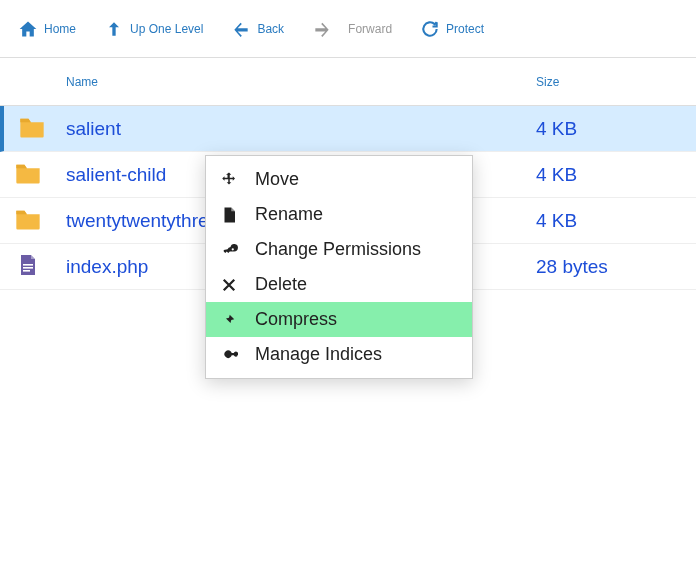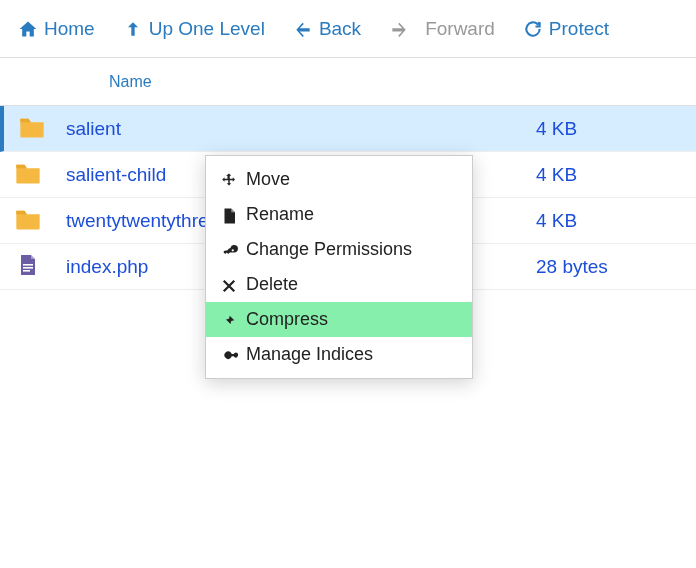--- a/index.html
+++ b/index.html
@@ -19,21 +19,21 @@
     padding: 10px 18px;
     gap: 28px;
     border-bottom: 1px solid #ddd;
     background: #fff;
     height: 58px;
   }
   .tb-item {
     display: flex;
     align-items: center;
     gap: 6px;
-    font-size: 19px;
+    font-size: 12px;
     cursor: pointer;
     color: #2a7bc0;
     white-space: nowrap;
   }
   .tb-item.disabled { color: #999; cursor: default; gap: 16px; }
   .tb-icon { display: inline-flex; width: 20px; height: 20px; }
   .tb-icon svg { width: 100%; height: 100%; }
 
   .table-wrap { border-top: none; }
   .thead {
@@ -41,23 +41,22 @@
     align-items: center;
     height: 48px;
     border-bottom: 1px solid #ddd;
     background: #fff;
   }
   .col-icon { width: 60px; }
   .col-name { flex: 1; padding-left: 6px; }
   .col-size { width: 170px; padding-left: 10px; }
   .th {
     color: #2a7bc0;
-    font-size: 16px;
+    font-size: 12px;
     cursor: pointer;
-    margin-left: 43px;
   }
   .row {
     display: flex;
     align-items: center;
     height: 46px;
     border-bottom: 1px solid #eee;
   }
   .row.selected { background: #d6ecff; border-left: 4px solid #2a7bc0; }
   .row.selected .col-icon { width: 56px; }
   .cell { font-size: 19px; color: #1d4ed8; }
@@ -69,22 +68,22 @@
     left: 205px;
     top: 155px;
     width: 268px;
     background: #fff;
     border: 1px solid #ccc;
     box-shadow: 0 4px 18px rgba(0,0,0,0.18);
     padding: 6px 0;
   }
   .cm-item {
     display: flex;
-    align-items: flex-end;
-    gap: 8px;
+    align-items: center;
+    gap: 17px;
     padding: 7px 14px;
     font-size: 18px;
     color: #222;
     cursor: pointer;
   }
   .cm-item.hover { background: #86efac; }
   .cm-icon { width: 18px; height: 18px; display:inline-flex; }
   .cm-icon svg { width:100%; height:100%; }
 </style>
 </head>
@@ -131,20 +130,21 @@
         </svg>
     </span>
     <span>Protect</span>
   </div>
 </div>
 
 <div class="table-wrap">
   <div class="thead">
     <div class="col-icon"></div>
     <div class="th col-name">Name</div>
+    <div class="th col-size">Size</div>
   </div>
   <div id="rows">
       <div class="row selected">
         <div class="col-icon"><span class="file-icon">
             <svg viewBox="0 0 24 20">
               <path fill="#f5b942" d="M2 3h7l2 3h11v12a1 1 0 0 1-1 1H3a1 1 0 0 1-1-1z"></path>
               <path fill="#e8a92e" d="M2 3h7l2 3H2z"></path>
             </svg>
           </span></div>
         <div class="cell col-name">salient</div>

